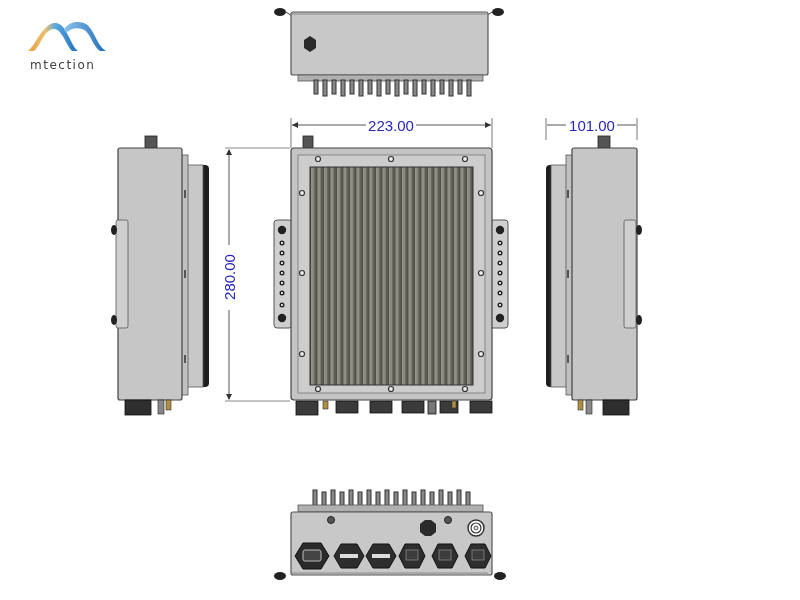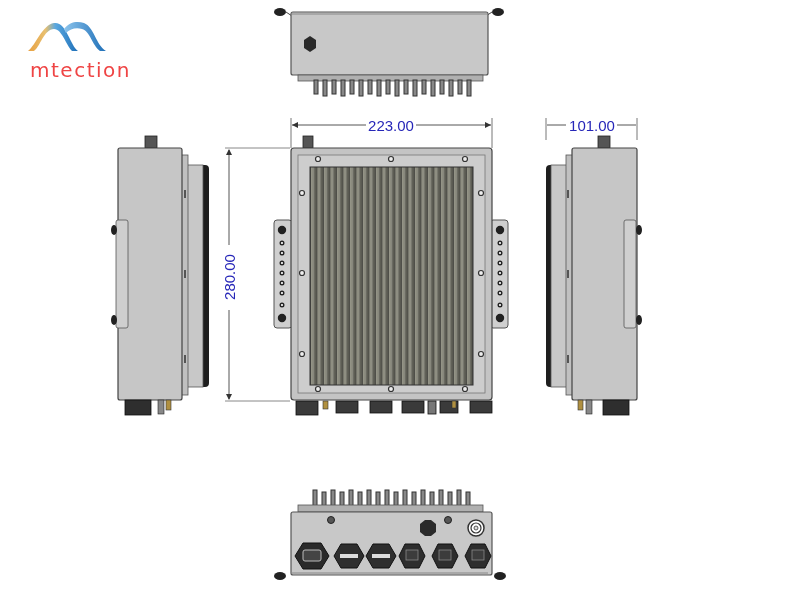--- a/index.html
+++ b/index.html
@@ -1,18 +1,18 @@
 <!DOCTYPE html>
 <html><head>
 <meta charset="utf-8">
 <style>
   html, body { margin: 0; padding: 0; background: #ffffff; }
   body { width: 800px; height: 600px; position: relative; overflow: hidden; font-family: "Liberation Sans", sans-serif; }
   .logo { position: absolute; left: 20px; top: 15px; width: 100px; height: 70px; }
-  .logo-text { position: absolute; left: 30px; top: 58px; font-family: "DejaVu Sans", sans-serif; font-size: 20px; letter-spacing: 1.5px; color: #ef4444; }
+  .logo-text { position: absolute; left: 30px; top: 58px; font-family: "DejaVu Sans", sans-serif; font-size: 12px; letter-spacing: 1.5px; color: #404040; }
   svg.drawing { position: absolute; left: 0; top: 0; }
   .dim-text { font-family: "Liberation Sans", sans-serif; font-size: 15px; fill: #2626b8; }
 </style>
 </head>
 <body>
 
 <div class="logo">
   <svg width="100" height="50" viewBox="0 0 100 50">
     <defs>
       <linearGradient id="w1" x1="0" y1="0" x2="1" y2="0">

